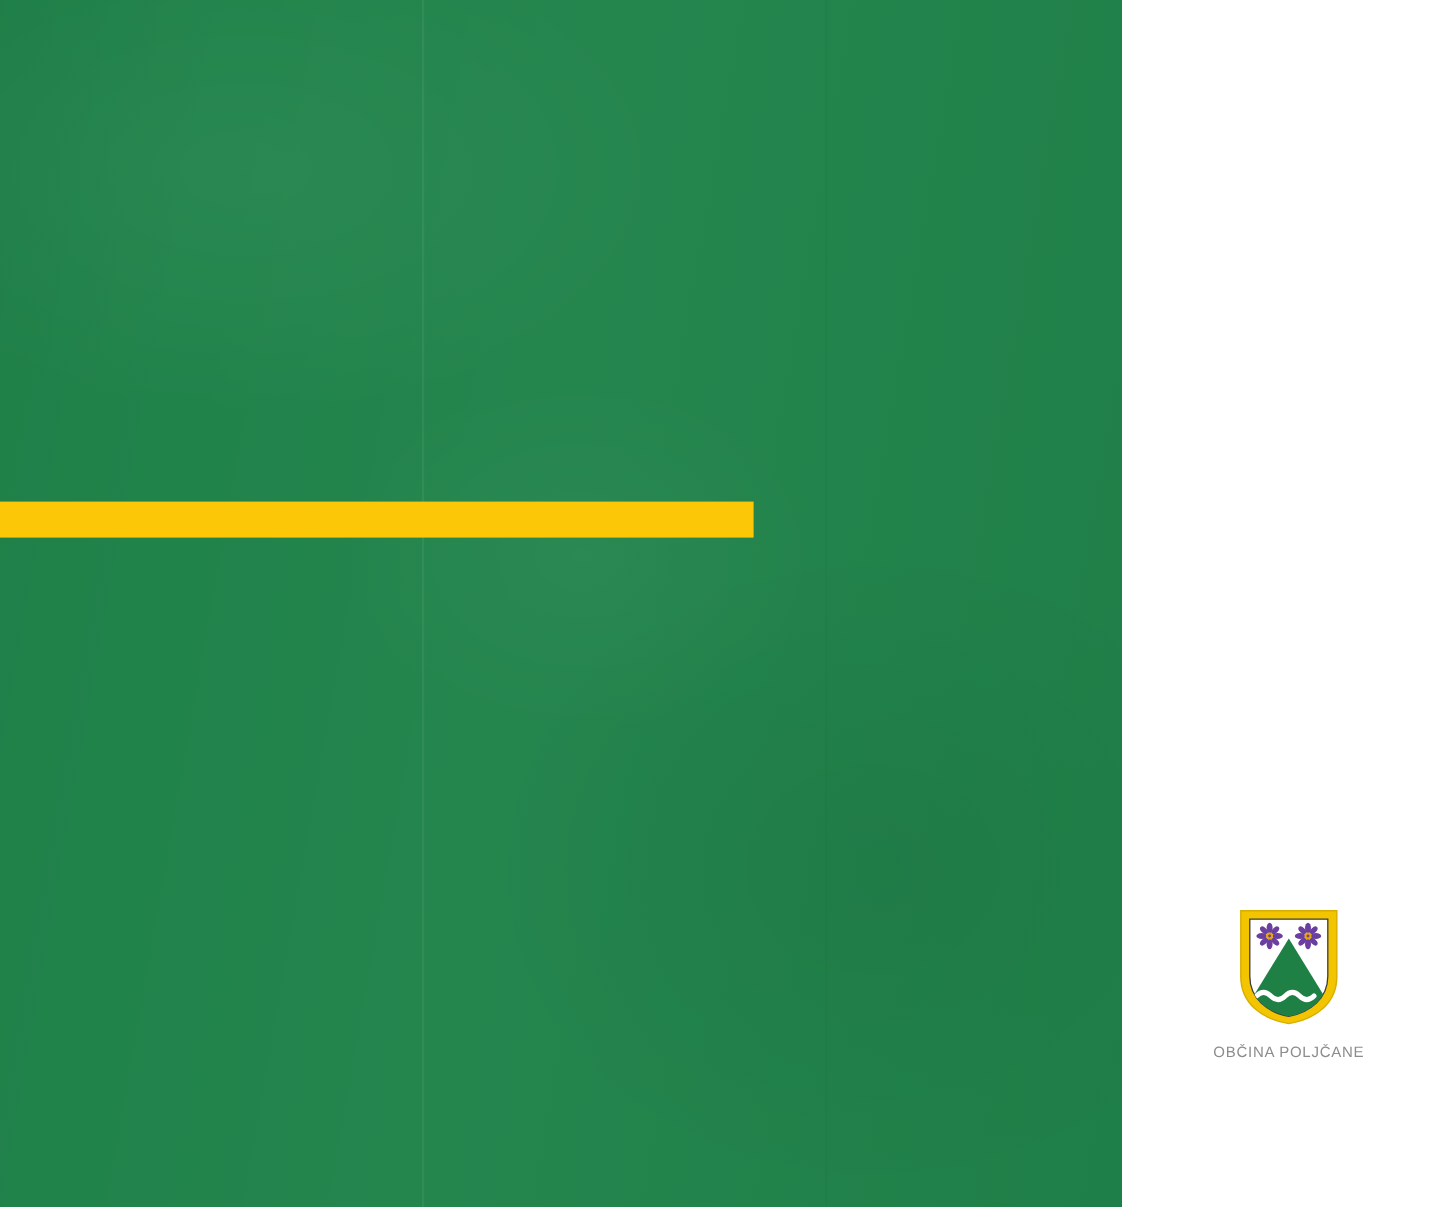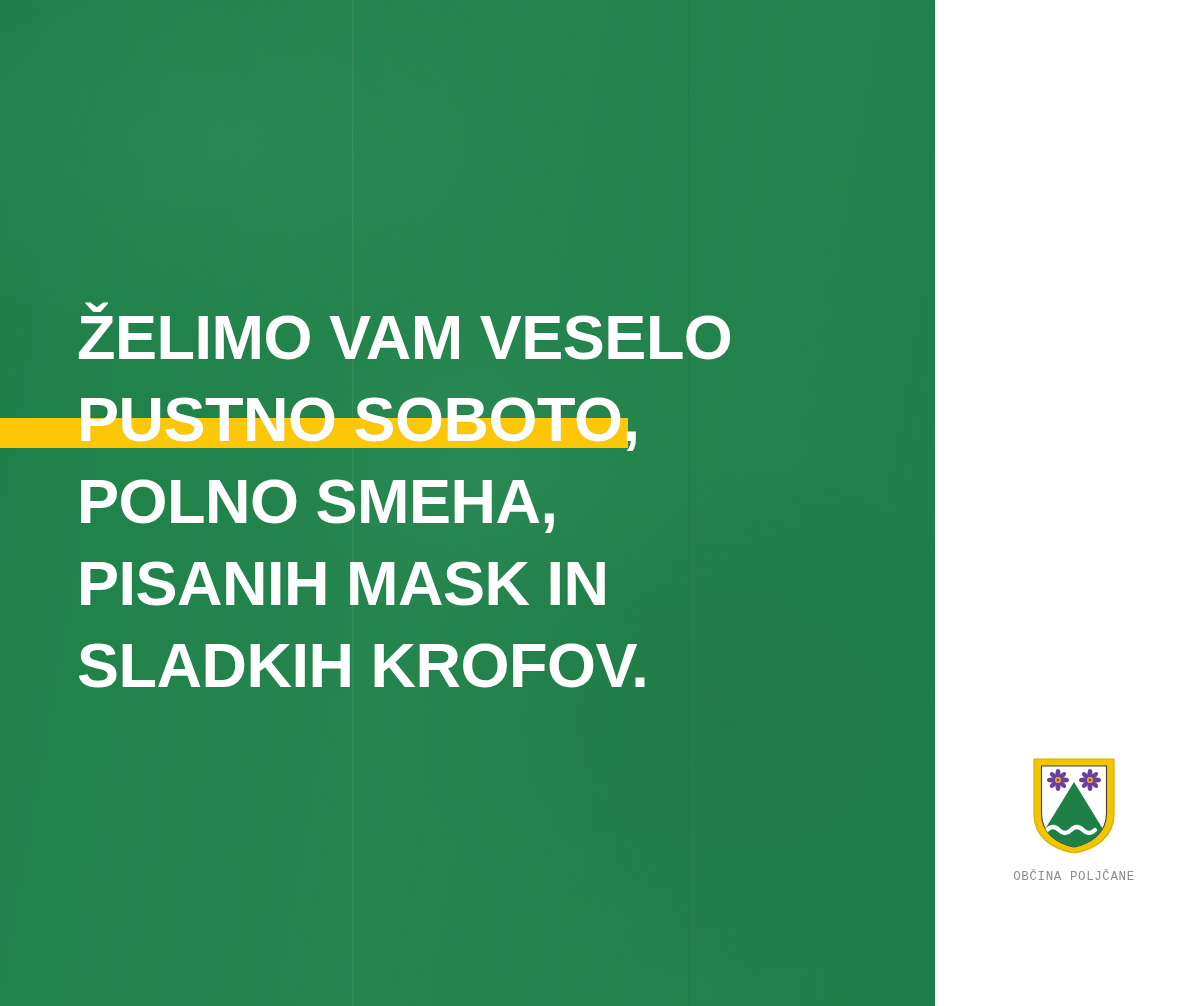--- a/index.html
+++ b/index.html
@@ -90,46 +90,39 @@
     position:absolute;
     left:1000px;
     top:756px;
     width:148px;
     text-align:center;
   }
   .crest { display:block; margin:0 auto; }
   .logo-caption {
     display:block;
     margin-top:14px;
-    font-family:Liberation Mono, monospace;
+    font-family:Liberation Sans, sans-serif;
     font-size:12.5px;
     font-weight:400;
     letter-spacing:.6px;
     color:#8c8c8c;
     white-space:nowrap;
   }
 </style>
 </head>
 <body>
 
 <div id="poster">
 
   <div class="green-panel">
     <div class="fold f1"></div>
     <div class="fold f2"></div>
 
     <div class="marker-band"></div>
 
-    <div class="headline">
-      <span class="hl-line">ŽELIMO VAM VESELO</span>
-      <span class="hl-line marked">PUSTNO SOBOTO,</span>
-      <span class="hl-line">POLNO SMEHA,</span>
-      <span class="hl-line">PISANIH MASK IN</span>
-      <span class="hl-line">SLADKIH KROFOV.</span>
-    </div>
   </div>
 
   <div class="white-panel"></div>
 
   <div class="logo-block">
 
     <svg class="crest" width="86" height="100" viewBox="0 0 86 100" aria-hidden="true">
 
       <path d="M3 3 H83 V58 C83 80 66 93 43 97 C20 93 3 80 3 58 Z" fill="#f2c500" stroke="#d8ae00" stroke-width="1.2"></path>
 

